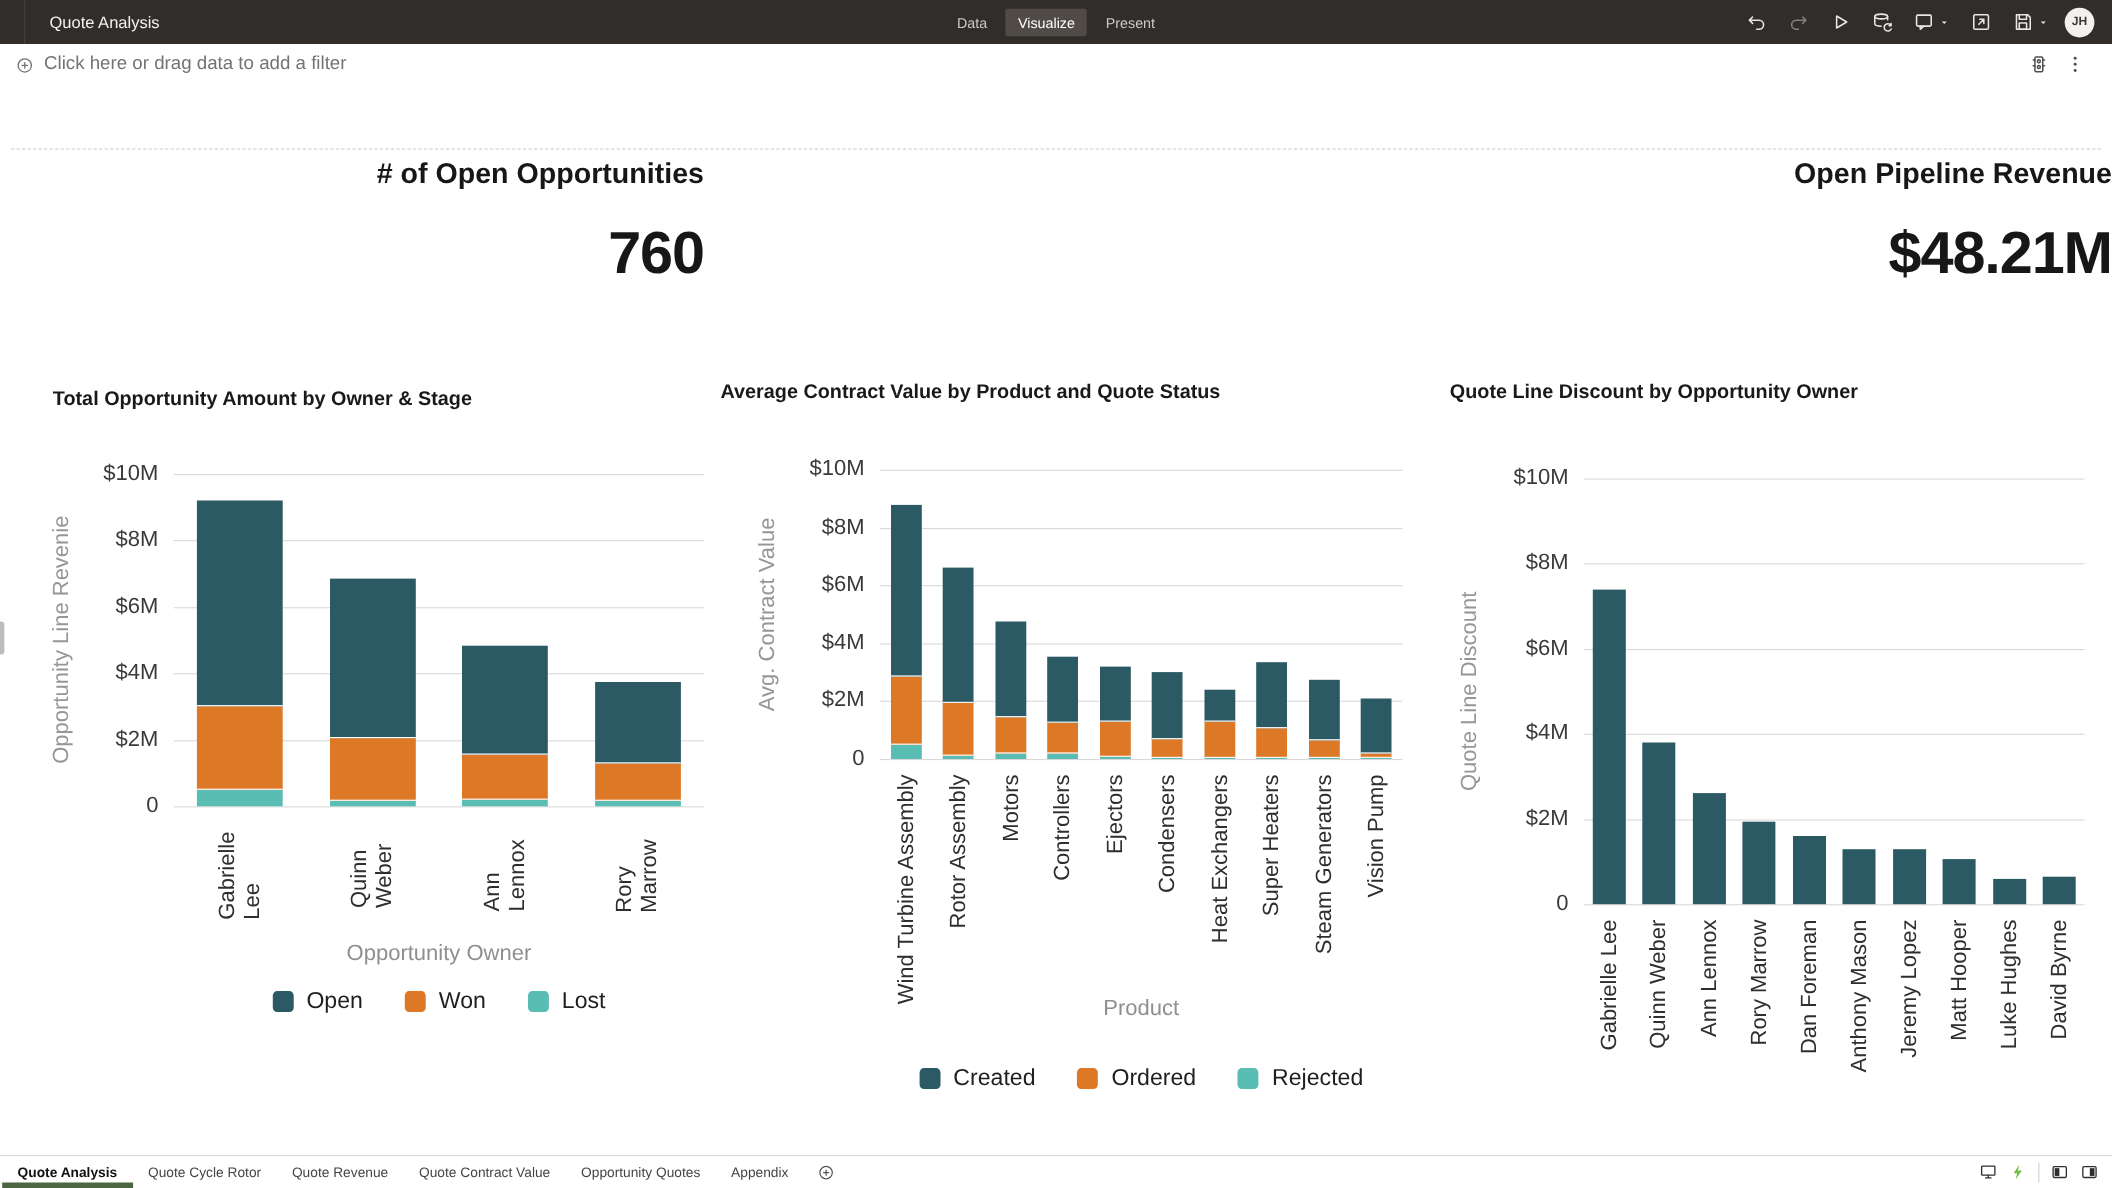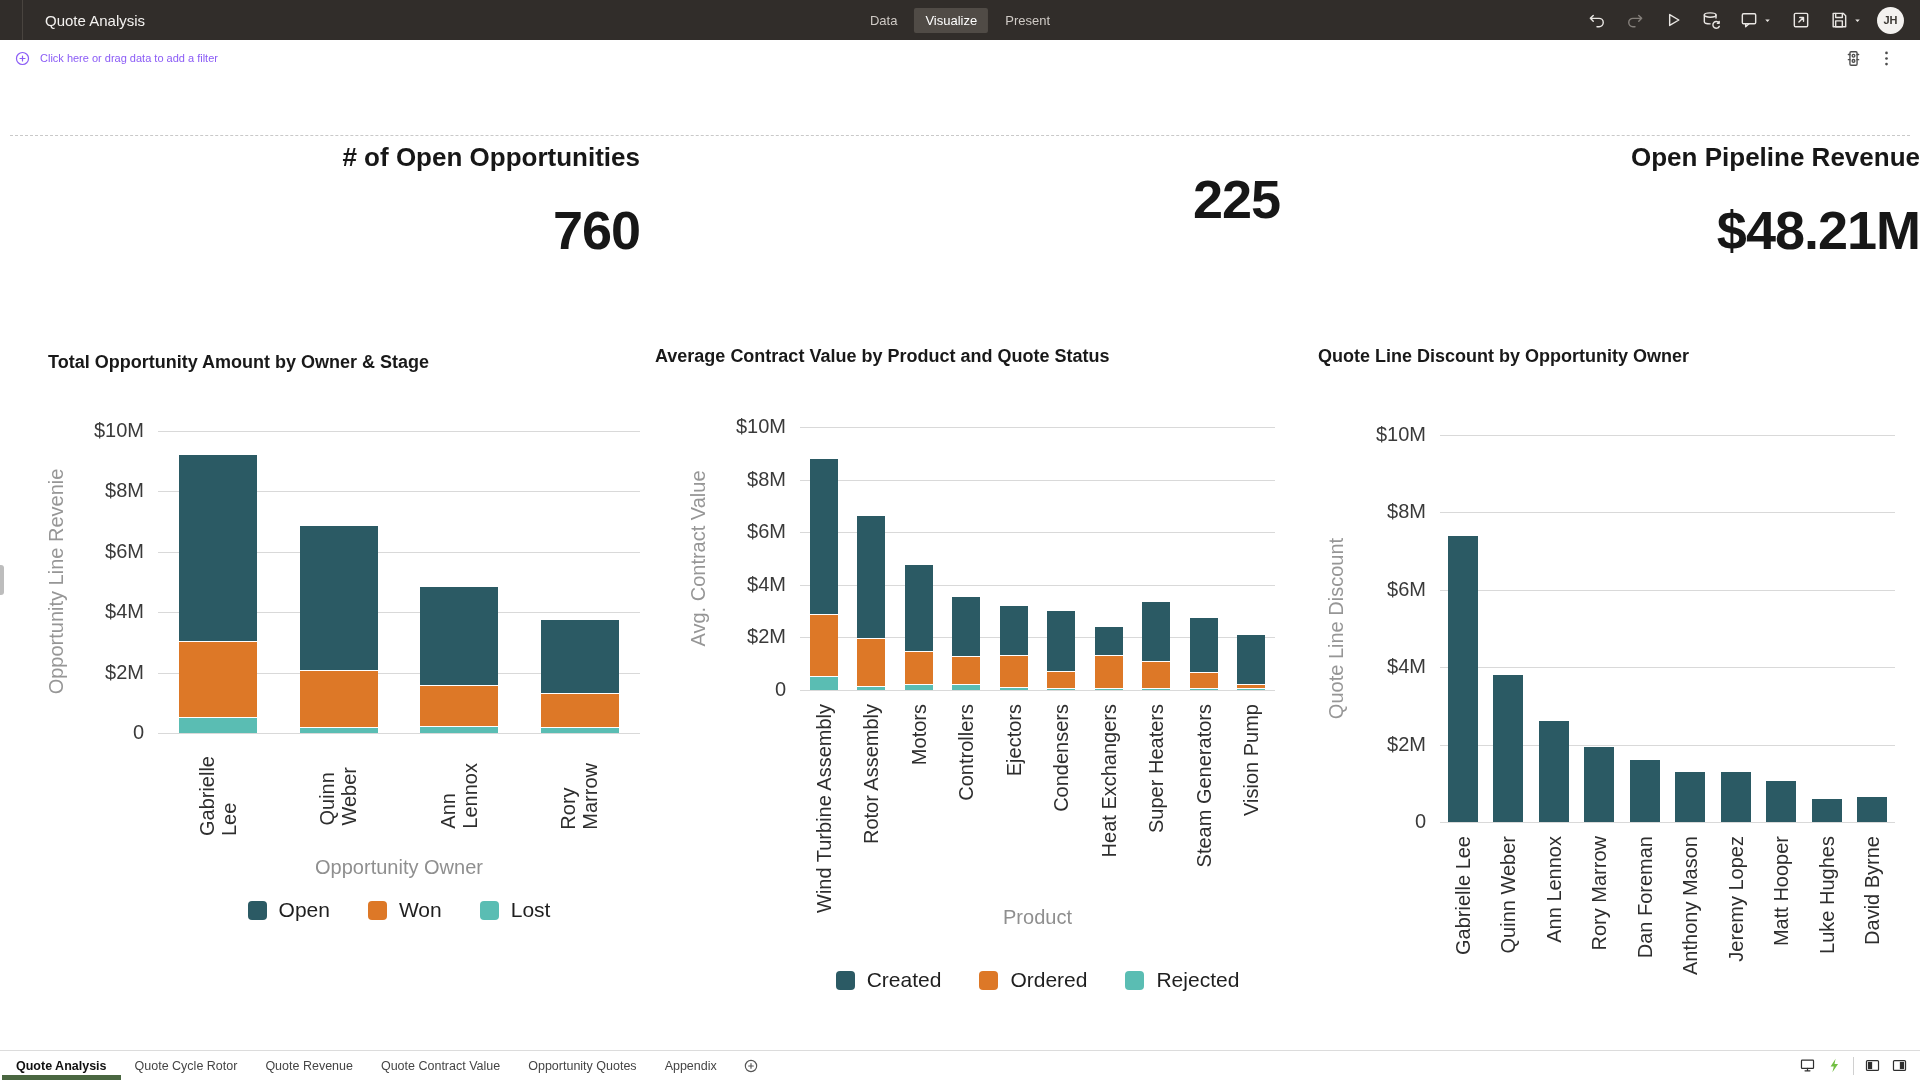--- a/index.html
+++ b/index.html
@@ -21,21 +21,21 @@
   .hic { display:flex; align-items:center; padding:2px 4px; color:#e9e6e3; cursor:pointer; }
   .hic.disabled { color:#847f7a; }
   .hic svg { width:20px; height:20px; }
   svg.ic { fill:none; stroke:currentColor; stroke-width:1.7; stroke-linecap:round; stroke-linejoin:round; }
   #avatar { width:27px; height:27px; border-radius:50%; background:#f3f1ef; color:#3c3834;
             font-size:11px; font-weight:bold; display:flex; align-items:center; justify-content:center; cursor:pointer; }
 
   
   #filterbar { position:absolute; top:40px; left:0; width:100%; height:36px; background:#fff;
                display:flex; align-items:center; padding:0 14px; }
-  #filter-add { display:flex; align-items:center; gap:9px; color:#8b5cf6; font-size:11px; cursor:pointer; }
+  #filter-add { display:flex; align-items:flex-end; gap:9px; color:#737373; font-size:17px; cursor:pointer; }
   #filter-add svg { width:17px; height:17px; }
   #fb-right { margin-left:auto; display:flex; align-items:center; gap:14px; color:#4c4c4c; padding-right:10px; }
   #fb-right svg { width:19px; height:19px; cursor:pointer; }
 
   
   #canvas { position:absolute; top:76px; left:0; width:1920px; height:974px; background:#fff; }
   #dash-border { position:absolute; top:59px; left:10px; width:1900px; border-top:1px dashed #c9c9c9; }
   #resize-handle { position:absolute; left:0; top:489px; width:4px; height:30px; background:#bdbdbd; border-radius:0 3px 3px 0; }
 
   #kpi-row { position:absolute; top:66px; left:0; width:100%; display:flex; }
@@ -177,21 +177,20 @@
 
   <div id="canvas">
     <div id="dash-border"></div>
     <div id="resize-handle"></div>
     <div id="kpi-row">
         <div class="kpi">
           <div class="kpi-t"># of Open Opportunities</div>
           <div class="kpi-v">760</div>
         </div>
         <div class="kpi">
-          <div class="kpi-v">225</div>
         </div>
         <div class="kpi">
           <div class="kpi-t">Open Pipeline Revenue</div>
           <div class="kpi-v">$48.21M</div>
         </div>
       </div>
     <div id="charts">
         <div class="chart-title" style="left: 48px; top: 276px;">Total Opportunity Amount by Owner &amp; Stage</div>
         <div class="gridline" style="left: 158px; top: 355px; width: 482px;"></div>
         <div class="ytick" style="left: 44px; top: 343px;">$10M</div>

